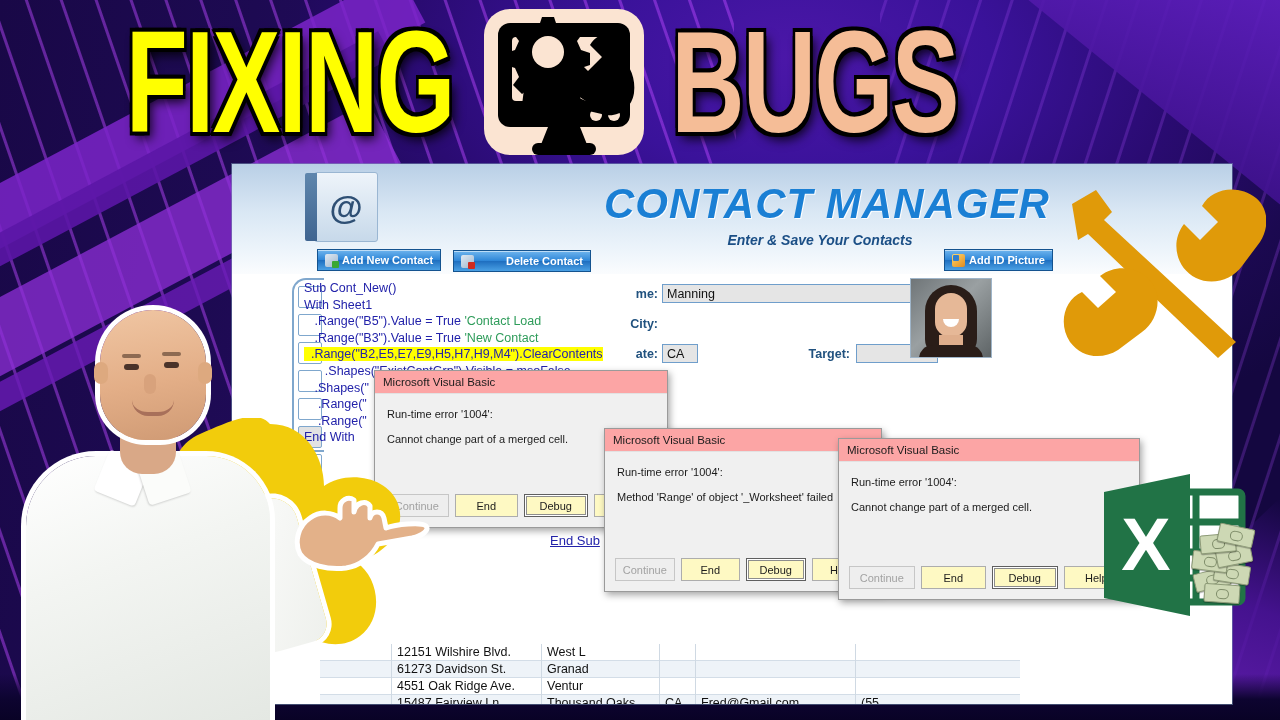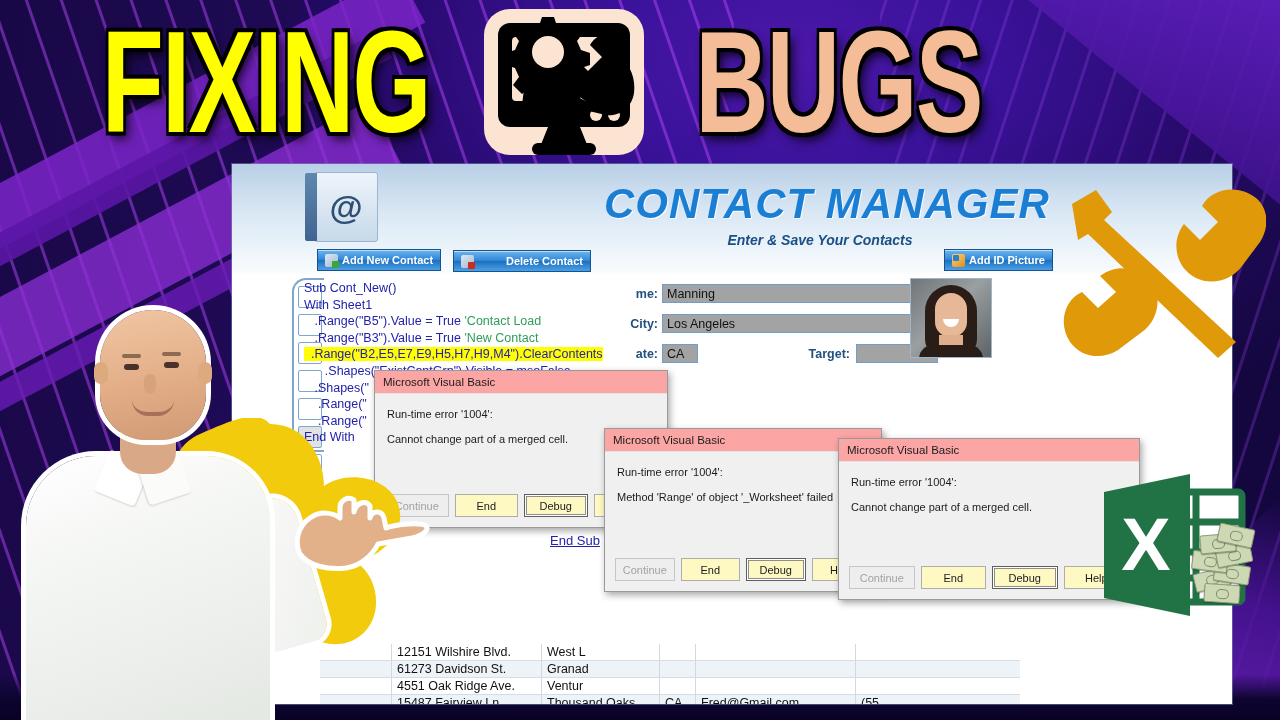--- a/index.html
+++ b/index.html
@@ -64,21 +64,21 @@
     opacity:.85;
   }
   .bg-bottom-dark{
     position:absolute;left:0;bottom:0;width:1280px;height:46px;
     background:linear-gradient(180deg,rgba(12,4,38,.0) 0%, #0d0430 55%, #090226 100%);
   }
 
   
   .headline{
     position:absolute;left:0;top:12px;width:1080px;height:140px;
-    display:flex;align-items:center;justify-content:center;gap:24px;
+    display:flex;align-items:center;justify-content:center;gap:0;
     pointer-events:none;
   }
   .hl-word{
     font-family:"Liberation Sans", sans-serif;
     font-weight:bold;font-style:normal;
     font-size:118px;line-height:1;
     letter-spacing:-2px;
     transform:scaleX(.86) scaleY(1.22);
     text-shadow:
       0 0 2px #000, 3px 3px 0 #000, -3px 3px 0 #000, 3px -3px 0 #000, -3px -3px 0 #000,
@@ -184,21 +184,21 @@
     font-size:13px;line-height:18px;color:#2222aa;white-space:pre;
   }
 
   
   .field-row{position:absolute;height:19px;display:flex;align-items:center;}
   .field-lbl{
     font-size:12.5px;color:#21527f;font-weight:bold;text-align:right;
     padding-right:4px;white-space:nowrap;
   }
   .field-box{
-    height:19px;border:1px solid #6f9ecb;background:#a3a3a3;
+    height:19px;border:1px solid #6f9ecb;background:#e5e5e5;
     font-size:12.5px;color:#111;display:flex;align-items:center;padding:0 4px;
     box-sizing:border-box;
   }
   .photo-box{
     position:absolute;left:678px;top:4px;width:80px;height:78px;
     background:#8a8e90;overflow:hidden;border:1px solid #9fb5c9;
   }
   .photo-bg{position:absolute;inset:0;background:linear-gradient(135deg,#6f7578 0%,#9aa0a2 45%,#5e6466 100%);}
   .photo-hair{position:absolute;left:14px;top:6px;width:52px;height:72px;background:#2a1d18;border-radius:26px 26px 18px 18px;}
   .photo-face{position:absolute;left:24px;top:14px;width:32px;height:44px;background:#e6b897;border-radius:16px 16px 15px 15px;}
@@ -377,21 +377,20 @@
 <span>End If</span>
 
 <span style="text-decoration:underline">End Sub</span></div>
 
       <div class="field-row" style="left:398px;top:10px;">
         <span class="field-lbl" style="width:28px">me:</span>
         <span class="field-box" style="width:254px">Manning</span>
       </div>
       <div class="field-row" style="left:398px;top:40px;">
         <span class="field-lbl" style="width:28px">City:</span>
-        <span class="field-box" style="width:254px">Los Angeles</span>
       </div>
       <div class="field-row" style="left:398px;top:70px;">
         <span class="field-lbl" style="width:28px">ate:</span>
         <span class="field-box" style="width:36px">CA</span>
         <span class="field-lbl" style="width:152px;padding-right:6px">Target:</span>
         <span class="field-box" style="width:82px"></span>
       </div>
 
       <div class="photo-box">
         <div class="photo-bg"></div>

